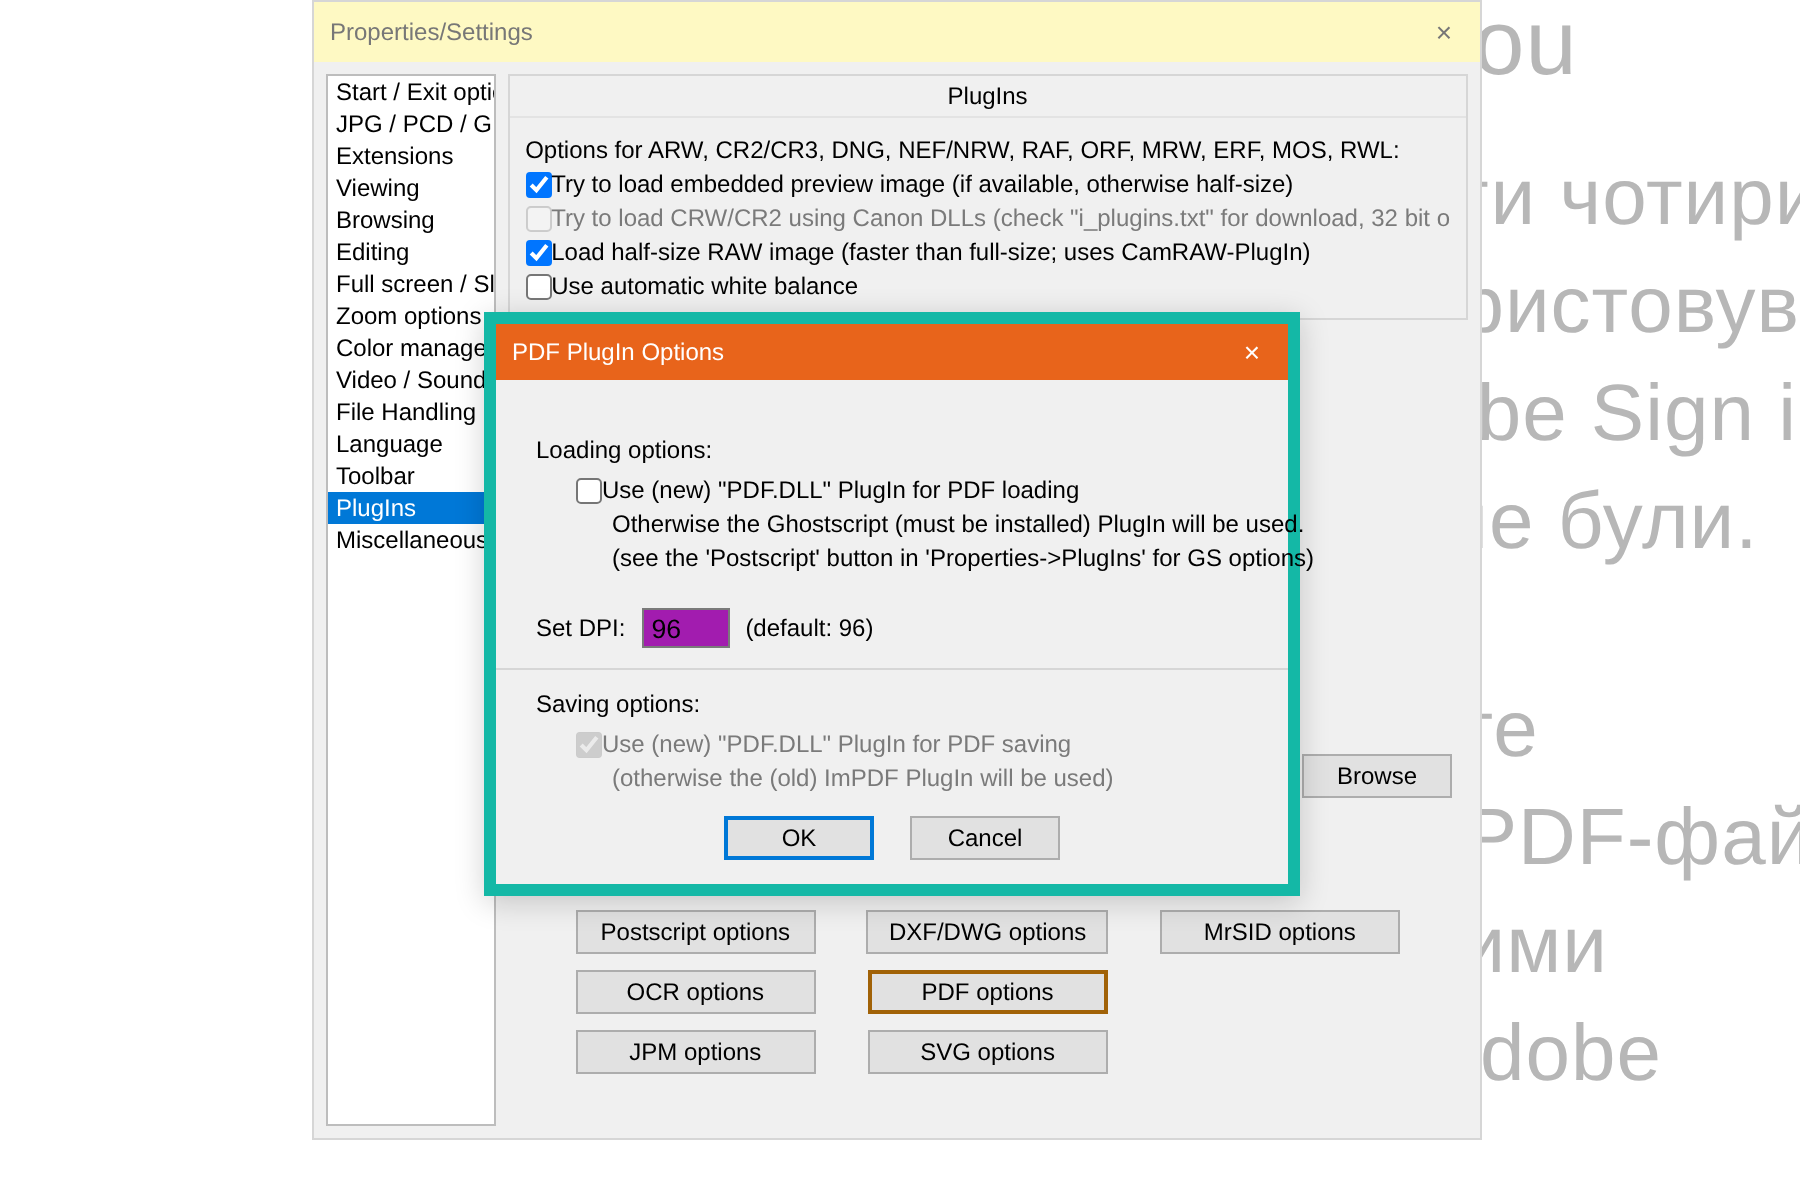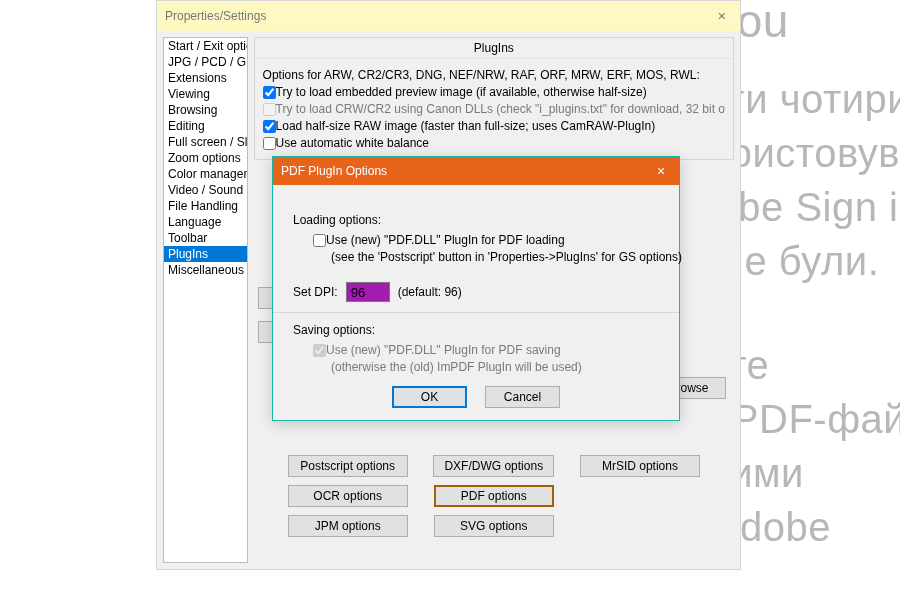--- a/index.html
+++ b/index.html
@@ -134,25 +134,25 @@
     position: absolute;
     left: 4px;
     top: 250px;
     display: flex;
     flex-direction: column;
     gap: 12px;
   }
   
   .modal {
     position: absolute;
-    left: 272px;
+    left: 242px;
     top: 156px;
     width: 408px;
     background: #f0f0f0;
-    border: 1px solid #14b8a6;
+    border: 6px solid #14b8a6;
     box-shadow: 0 3px 14px rgba(0,0,0,0.18);
   }
   .modal-title {
     height: 28px;
     display: flex;
     align-items: center;
     justify-content: space-between;
     background: #e8641b;
     color: #fff;
     padding: 0 8px;
@@ -297,20 +297,21 @@
     <span class="modal-close">×</span>
   </div>
   <div class="modal-body">
     <div class="fieldset-label">Loading options:</div>
     <div class="row indent">
       <label>
         <input type="checkbox" style="">
         <span>Use (new) "PDF.DLL" PlugIn for PDF loading</span>
       </label>
     </div>
+    <div class="row indent" style="padding-left:48px">Otherwise the Ghostscript (must be installed) PlugIn will be used.</div>
     <div class="row indent" style="padding-left:48px">(see the 'Postscript' button in 'Properties-&gt;PlugIns' for GS options)</div>
 
     <div class="row" style="margin-top:18px; gap:8px; padding-left:10px;">
       <span>Set DPI:</span>
       <input class="dpi" value="96" style="">
       <span>(default: 96)</span>
     </div>
 
     <div class="hr"></div>
 

